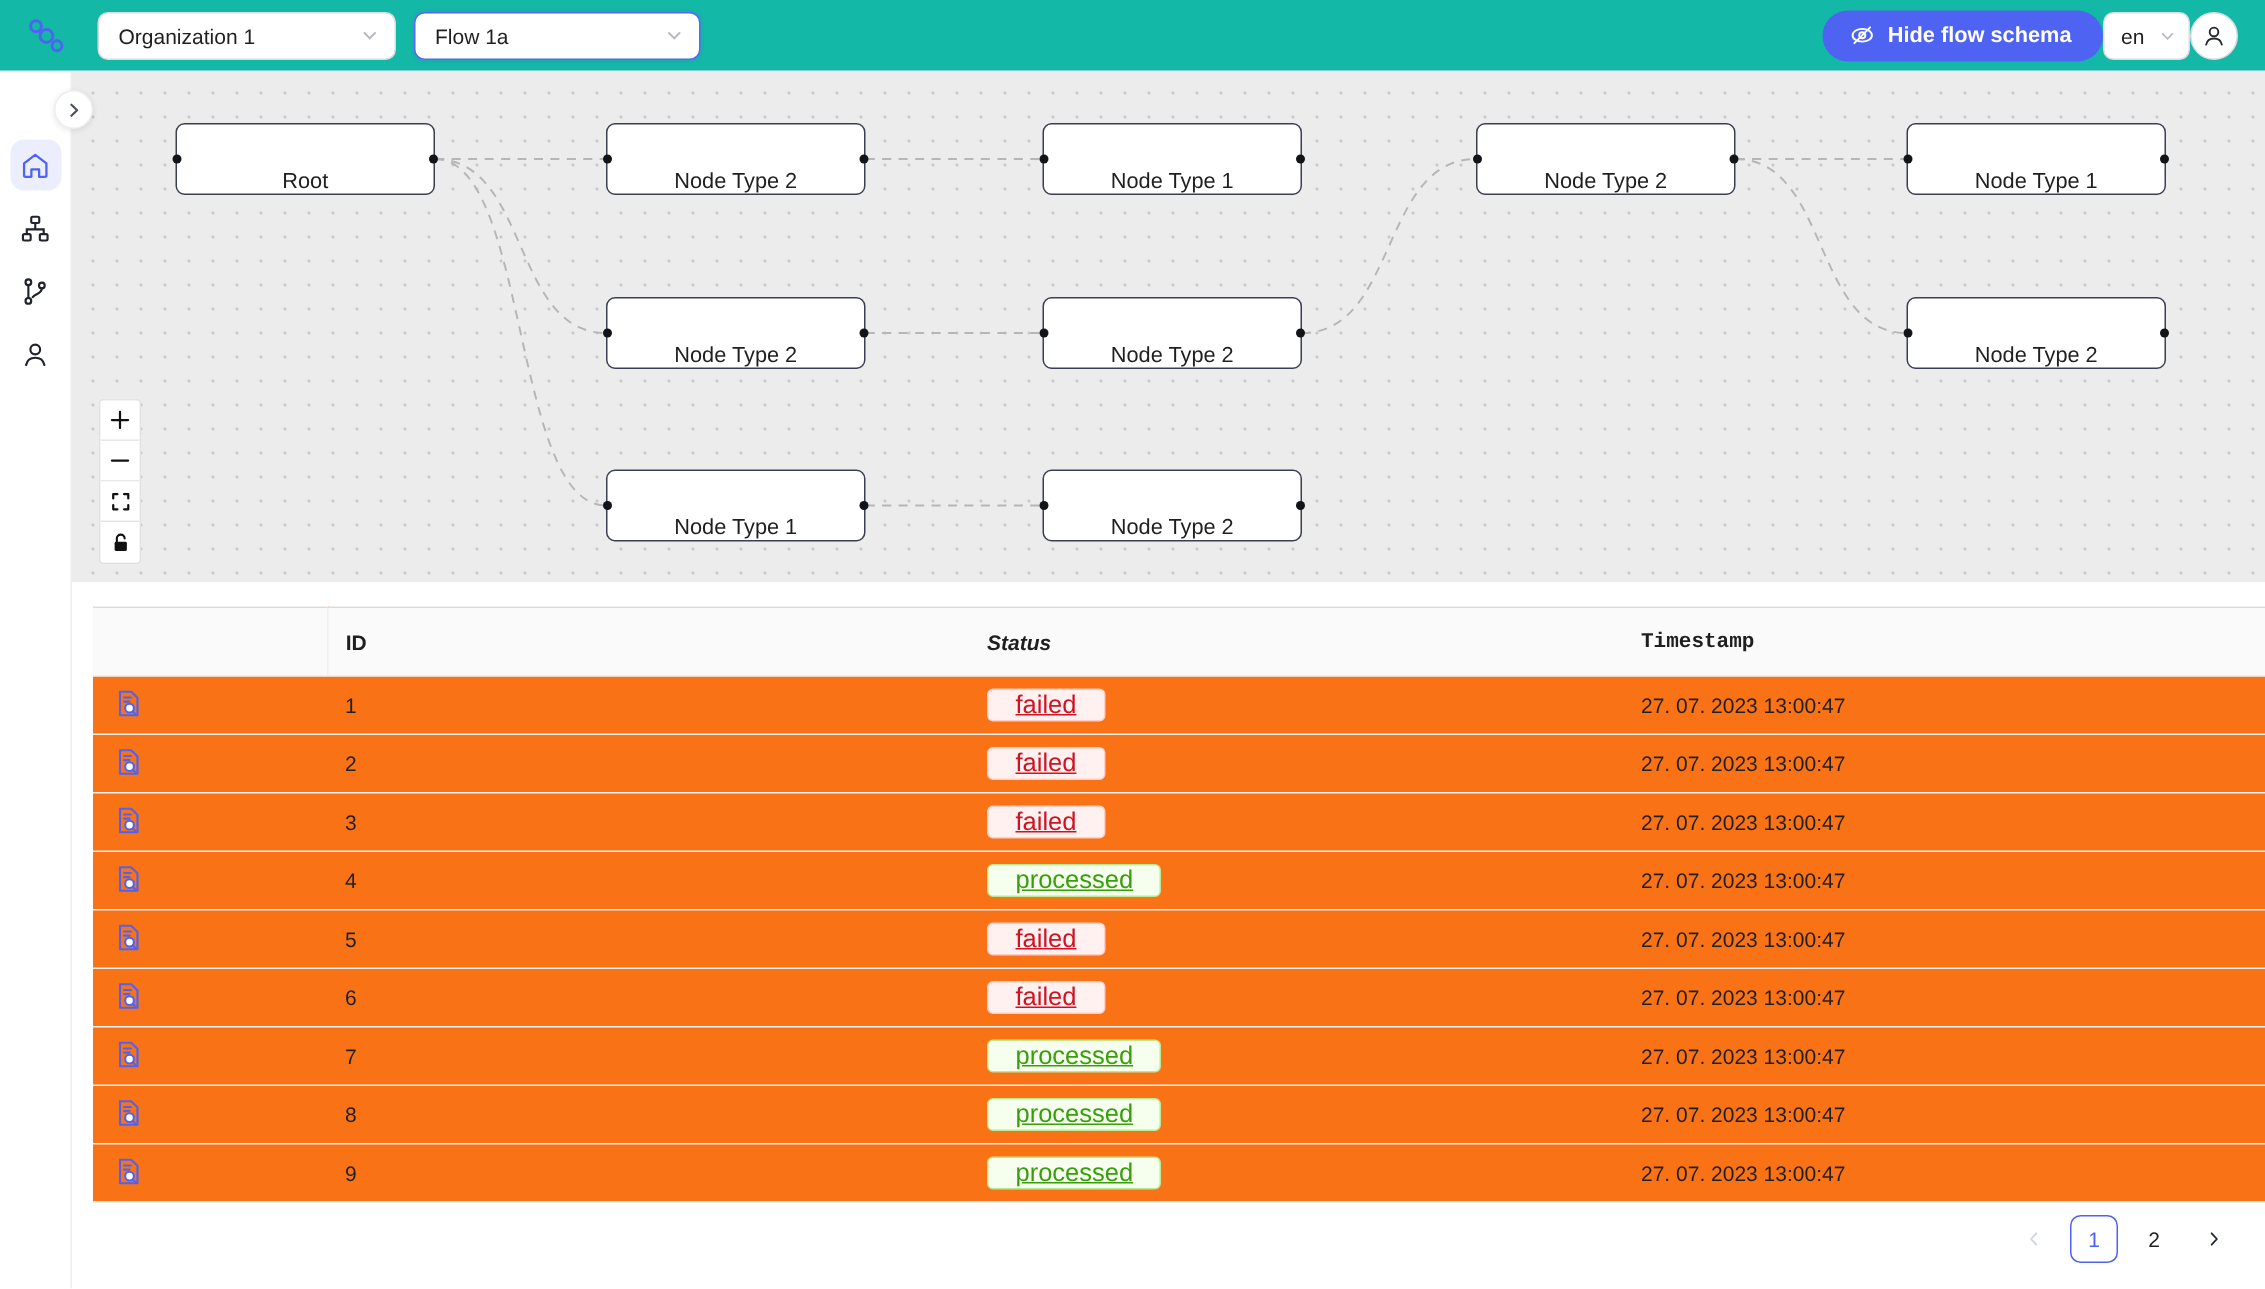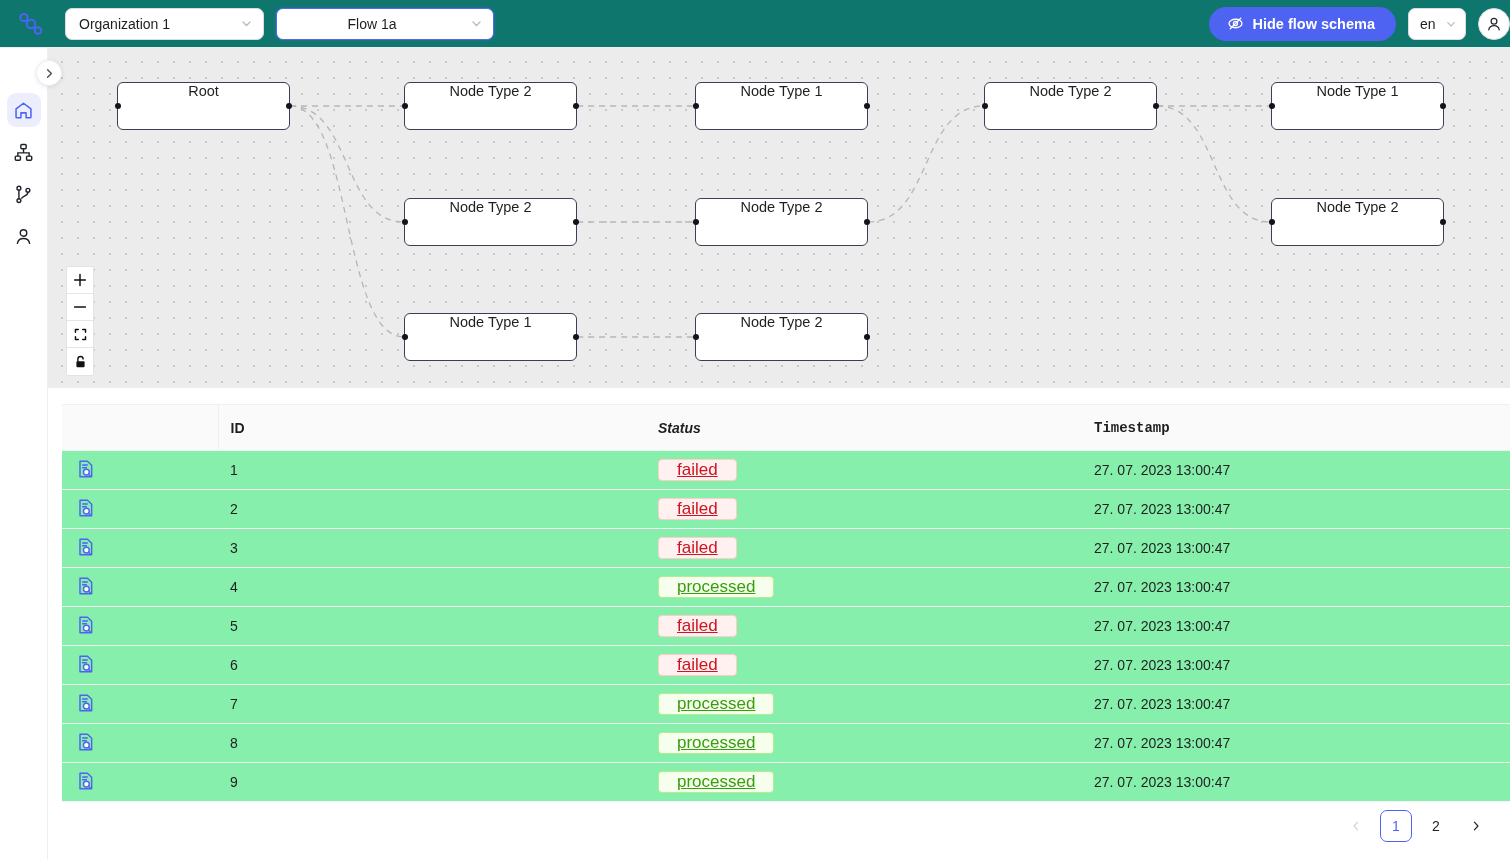--- a/index.html
+++ b/index.html
@@ -8,40 +8,41 @@
     font-family: "Liberation Sans", sans-serif;
     background: #ffffff;
     color: #1f1f1f;
     overflow: hidden;
   }
   #app { position: relative; width: 1510px; height: 859px; }
 
   
   #topbar {
     position: absolute; top: 0; left: 0; width: 1510px; height: 48px;
-    background: #0f766e;
+    background: #14b8a6;
     border-bottom: 1px solid #eceef1;
     display: flex; align-items: center;
     z-index: 30;
   }
   #logo { width: 62px; display: flex; align-items: center; justify-content: center; }
   .select-box {
     height: 32px; border: 1px solid #d9dce1; border-radius: 7px;
     background: #fff; display: flex; align-items: center;
     padding: 0 10px 0 13px; font-size: 14px; color: #1f1f1f;
     cursor: pointer; user-select: none;
   }
   .select-box.focused { border: 1.6px solid #5468f0; box-shadow: 0 0 0 2px rgba(84,104,240,.12); }
   .select-label { flex: 1; white-space: nowrap; }
   .caret { margin-left: 16px; color: #b6bac2; display: flex; }
   #org-select { width: 199px; margin-left: 3px; }
-  #flow-select { width: 218px; margin-left: 12px; text-align: center; }
+  #flow-select { width: 191px; margin-left: 12px; }
 
   #topbar-right {
-    margin-left: auto; display: flex; align-items: center; gap: 12px;
+    margin-left: auto; display: flex; align-items: center; 
+    padding-right: 18px;
   }
   #hide-schema-btn {
     height: 34px; border-radius: 17px; background: #4f63f2; color: #fff;
     display: flex; align-items: center; gap: 9px;
     padding: 0 21px 0 18px; font-size: 14.5px; font-weight: 600;
     border: none; cursor: pointer; white-space: nowrap;
     font-family: "Liberation Sans", sans-serif;
   }
   #lang-select { width: 58px; height: 32px; padding: 0 8px 0 11px; font-size: 14px; }
   #lang-select .caret { margin-left: 4px; }
@@ -82,21 +83,21 @@
     background-size: 16px 16px;
     background-position: 6px 6px;
     overflow: hidden;
   }
   #edges { position: absolute; inset: 0; width: 1462px; height: 340px; }
   .node {
     position: absolute;
     background: #ffffff;
     border: 1.4px solid #3a3f52;
     border-radius: 6px;
-    display: flex; align-items: flex-start; justify-content: center;
+    display: flex; align-items: flex-end; justify-content: center;
     font-size: 14.5px; color: #1f1f1f;
     cursor: grab; user-select: none;
     z-index: 5;
   }
   .handle {
     position: absolute; width: 6px; height: 6px; border-radius: 50%;
     background: #111418; top: 50%; margin-top: -3px;
   }
   .handle.l { left: -3px; }
   .handle.r { right: -3px; }
@@ -109,21 +110,21 @@
   .zoom-btn {
     width: 100%; height: 27px; display: flex; align-items: center; justify-content: center;
     border-bottom: 1px solid #e6e6e6; cursor: pointer; background: #fff; color: #111;
   }
   .zoom-btn:last-child { border-bottom: none; }
 
   
   #table-card {
     position: absolute; top: 404px; left: 62px;
     width: 1448px; height: 397px;
-    background: #86efac;
+    background: #f97316;
   }
   table { width: 100%; border-collapse: collapse; table-layout: fixed; }
   thead th {
     background: #fafafa;
     font-size: 14px; font-weight: 700; color: #1f1f1f;
     text-align: left; height: 46px; padding: 0 12px;
     border-bottom: 1px solid #f0f0f0;
     border-top: 1px solid #f0f0f0;
   }
   thead th.th-action { width: 156px; }

